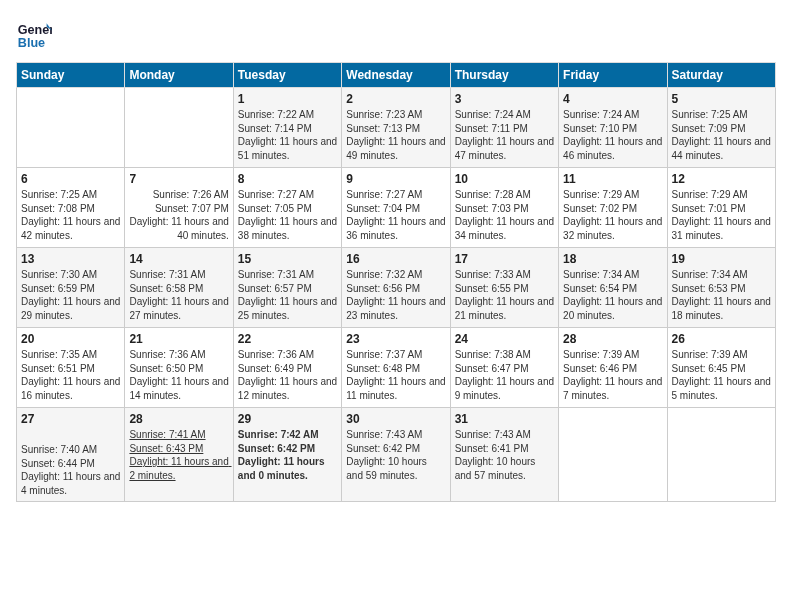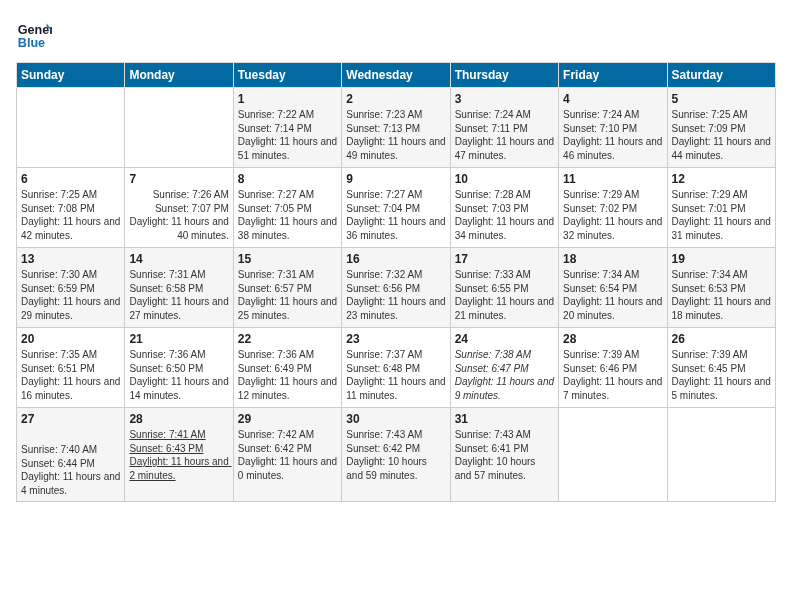--- a/index.html
+++ b/index.html
@@ -254,21 +254,21 @@
 Daylight: 11 hours and 12 minutes.</div>
         </td>
         <td>
           <div class="day-num">23</div>
           <div class="day-info" style="white-space: pre-wrap;">Sunrise: 7:37 AM
 Sunset: 6:48 PM
 Daylight: 11 hours and 11 minutes.</div>
         </td>
         <td>
           <div class="day-num">24</div>
-          <div class="day-info" style="white-space: pre-wrap; font-style: italic;">Sunrise: 7:38 AM
+          <div class="day-info" style="white-space: pre-wrap;">Sunrise: 7:38 AM
 Sunset: 6:47 PM
 Daylight: 11 hours and 9 minutes.</div>
         </td>
         <td>
           <div class="day-num">28</div>
           <div class="day-info" style="white-space: pre-wrap;">Sunrise: 7:39 AM
 Sunset: 6:46 PM
 Daylight: 11 hours and 7 minutes.</div>
         </td>
         <td>
@@ -286,21 +286,21 @@
 Daylight: 11 hours and 4 minutes.</div>
         </td>
         <td>
           <div class="day-num">28</div>
           <div class="day-info" style="white-space: pre-wrap; text-decoration: underline;">Sunrise: 7:41 AM
 Sunset: 6:43 PM
 Daylight: 11 hours and 2 minutes.</div>
         </td>
         <td>
           <div class="day-num">29</div>
-          <div class="day-info" style="white-space: pre-wrap;">Sunrise: 7:42 AM
+          <div class="day-info" style="white-space: pre-wrap; font-weight: bold;">Sunrise: 7:42 AM
 Sunset: 6:42 PM
 Daylight: 11 hours and 0 minutes.</div>
         </td>
         <td>
           <div class="day-num">30</div>
           <div class="day-info" style="white-space: pre-wrap;">Sunrise: 7:43 AM
 Sunset: 6:42 PM
 Daylight: 10 hours and 59 minutes.</div>
         </td>
         <td>

